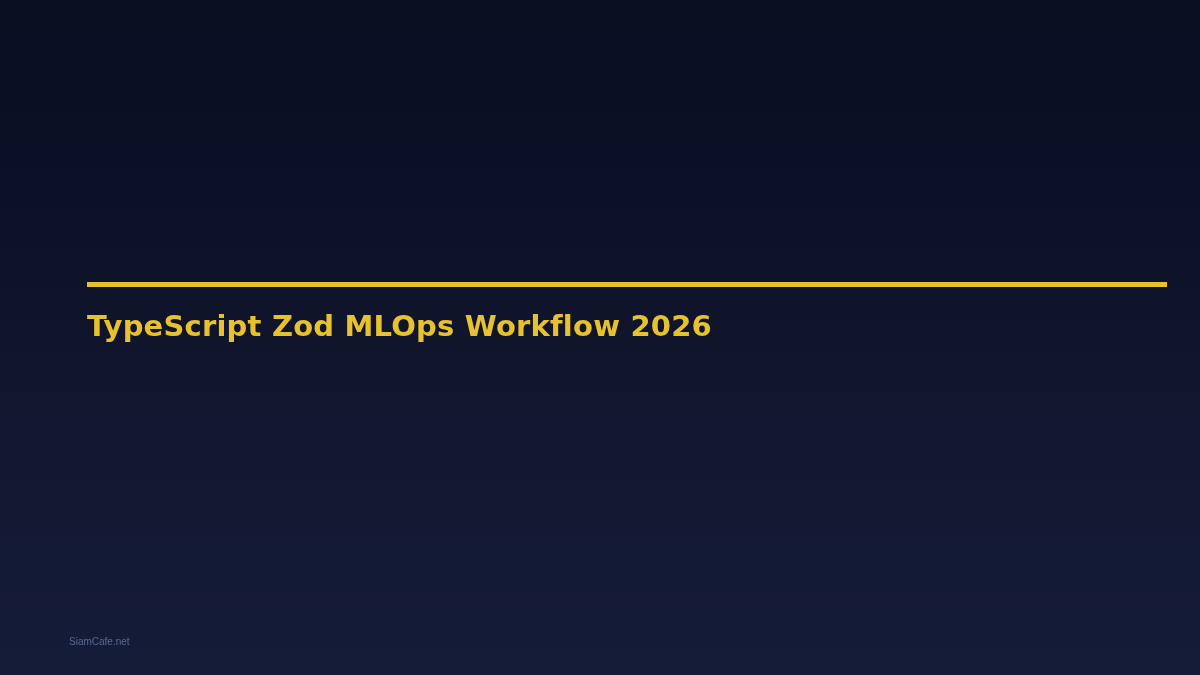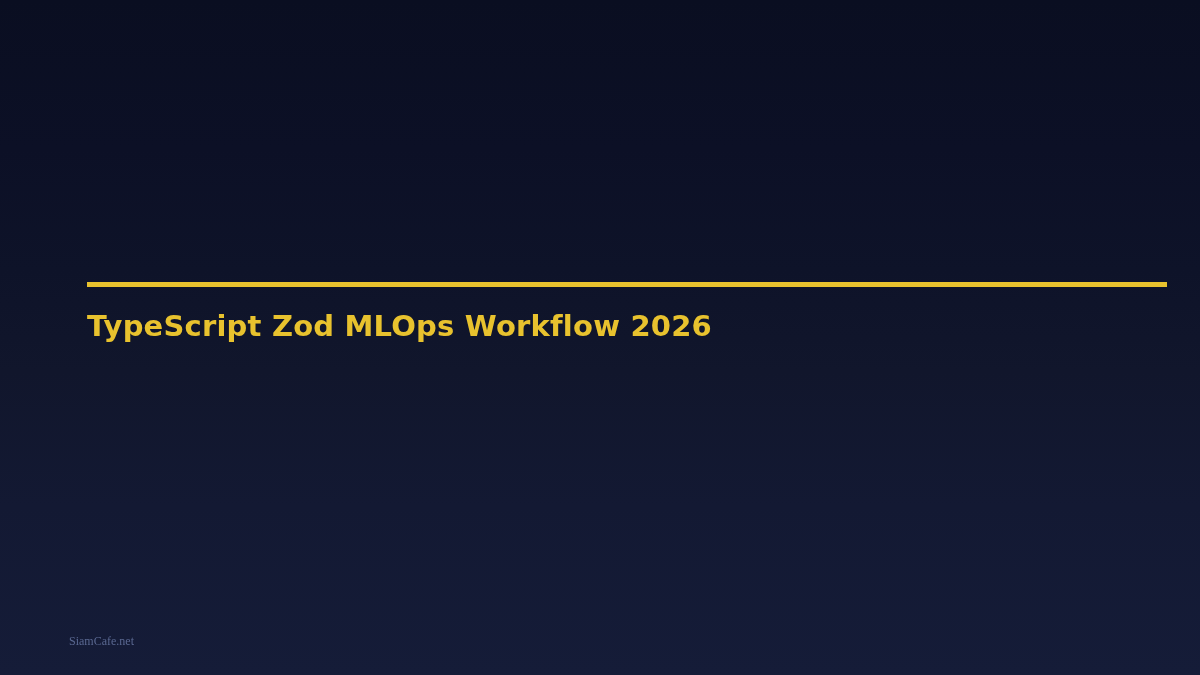--- a/index.html
+++ b/index.html
@@ -59,22 +59,22 @@
   }
 
   
   #footer {
     position: absolute;
     left: 69px;
     top: 630px;
   }
 
   #footer-label {
-    font-family: Liberation Serif, serif;
-    font-size: 12px;
+    font-family: Liberation Sans, sans-serif;
+    font-size: 10px;
     font-weight: normal;
     line-height: 1.2;
     color: #5a6891;
     white-space: nowrap;
   }
 </style>
 </head>
 <body>
 
 <div id="slide">

